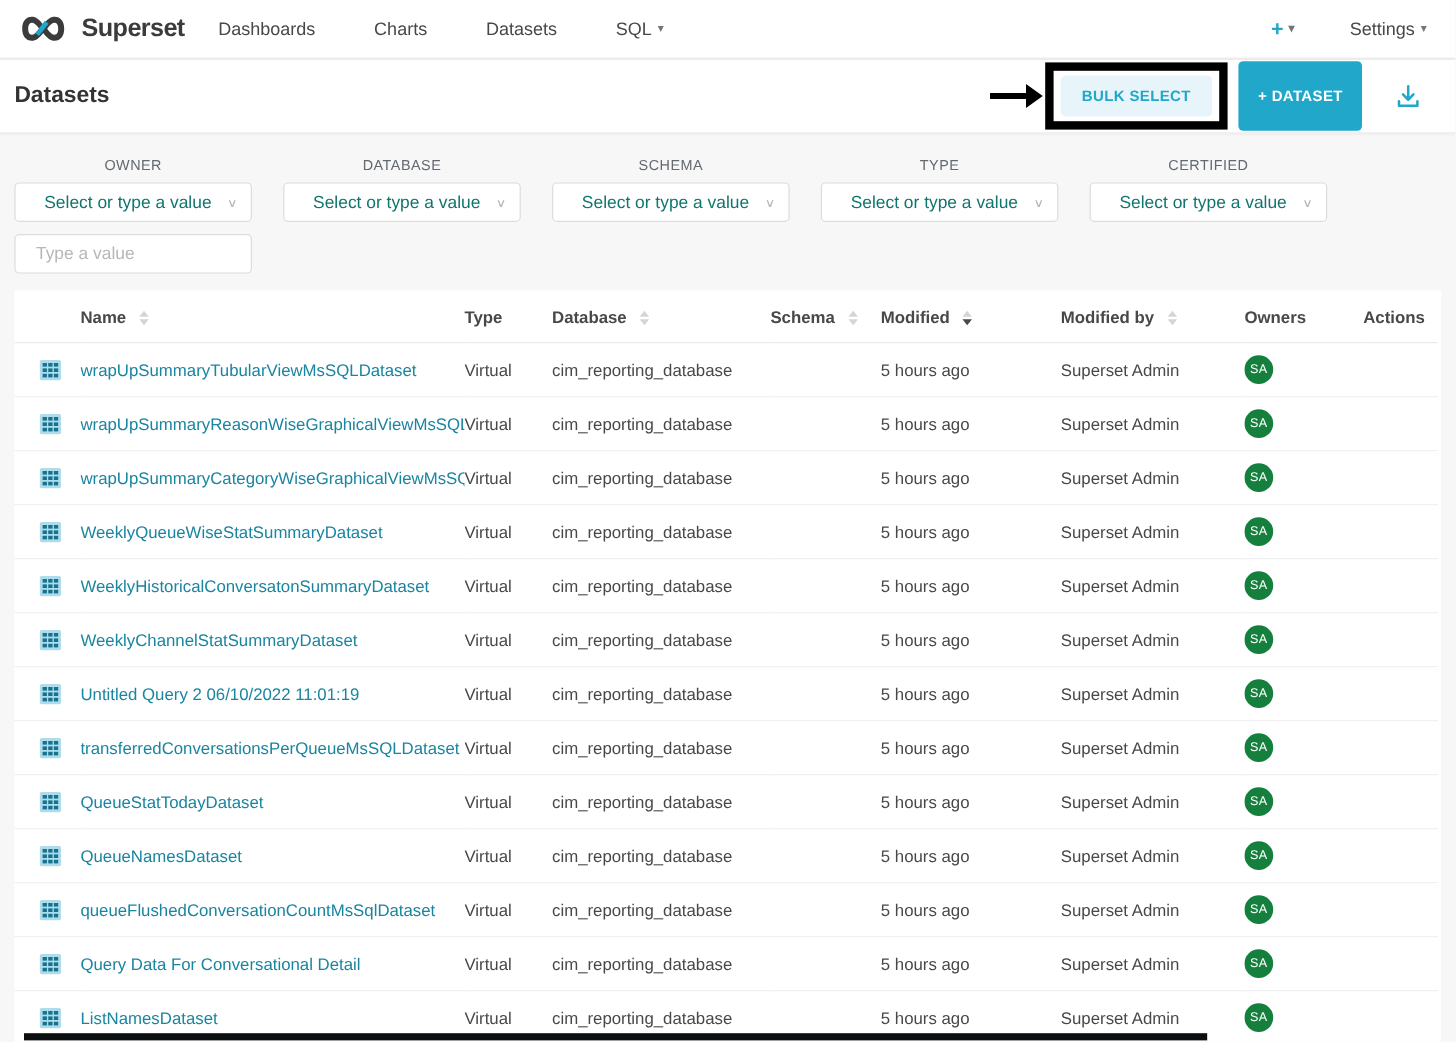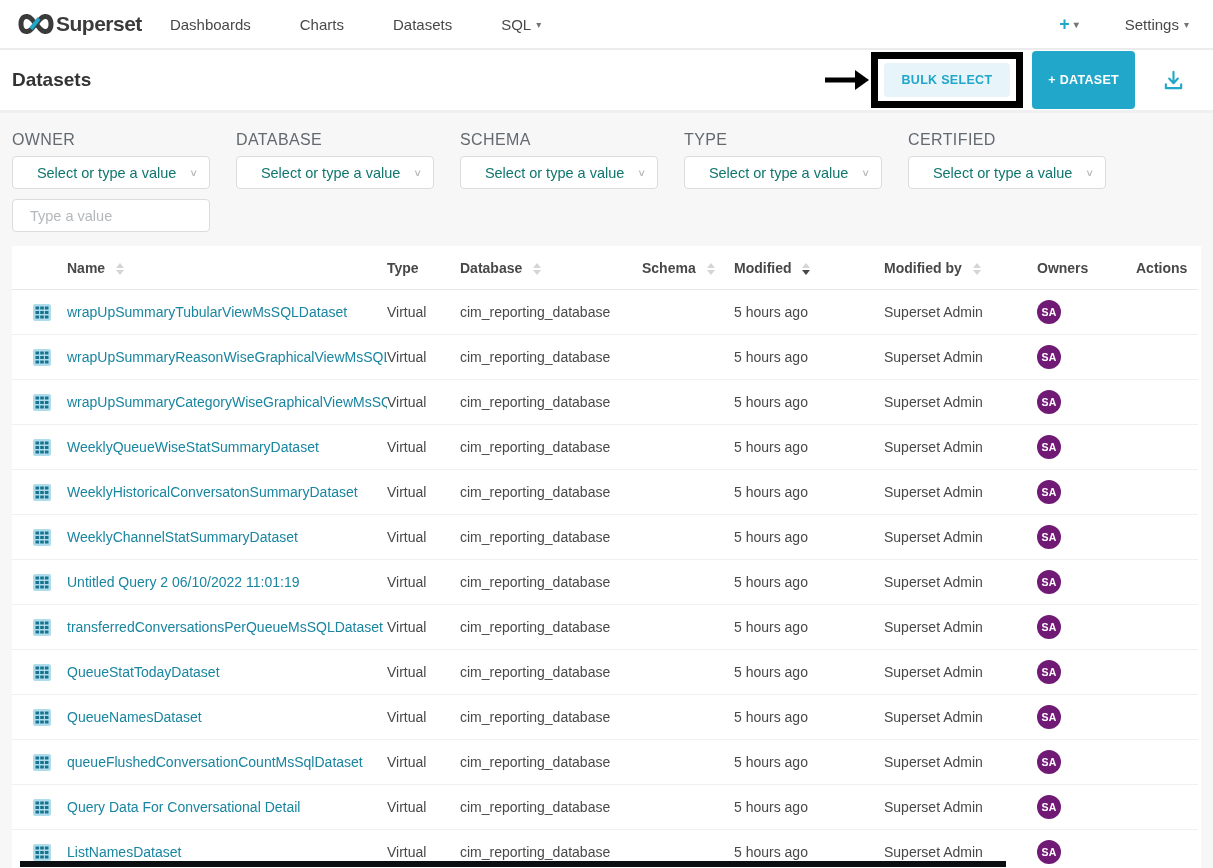--- a/index.html
+++ b/index.html
@@ -2,21 +2,21 @@
 <html><head>
 <meta charset="utf-8">
 <style>
   * { margin:0; padding:0; box-sizing:border-box; }
   html,body { width:1213px; height:868px; overflow:hidden; background:#F7F7F8;
     font-family:"Liberation Sans", sans-serif; color:#484848; }
 
   
   .topnav { height:50px; background:#fff; border-bottom:2px solid #ECECEC;
     display:flex; align-items:center; padding:0 16px; }
-  .brand { display:flex; align-items:center; gap:0; margin-right:28px; }
+  .brand { display:flex; align-items:center; gap:12px; margin-right:28px; }
   .brand-name { font-size:21px; font-weight:bold; color:#3B3B3B; letter-spacing:-0.5px; }
   .nav-items { display:flex; align-items:center; gap:44px; }
   .nav-item { font-size:15px; color:#484848; cursor:pointer; display:flex; align-items:center; gap:5px; }
   .nav-right { margin-left:auto; display:flex; align-items:center; gap:46px; padding-right:8px; }
   .nav-plus { color:#20A7C9; font-weight:bold; font-size:18px; display:flex; align-items:center; gap:4px; cursor:pointer; }
   .caret { font-size:10px; color:#757575; }
   .nav-settings { font-size:15px; display:flex; align-items:center; gap:5px; cursor:pointer; }
 
   
   .page-header { height:63px; background:#fff; display:flex; align-items:center;
@@ -30,21 +30,21 @@
     cursor:pointer; font-family:"Liberation Sans",sans-serif; }
   .btn-dataset { background:#20A7C9; color:#fff; border:none; font-weight:bold;
     font-size:12.5px; letter-spacing:0.3px; padding:22px 16px; border-radius:4px;
     margin-left:9px; cursor:pointer; font-family:"Liberation Sans",sans-serif; }
   .download-btn { margin-left:27px; margin-right:12px; cursor:pointer; display:flex; align-items:center; }
 
   
   .filters { padding:12px 12px 0 12px; }
   .filter-row { display:flex; gap:26px; }
   .filter { width:198px; }
-  .filter-label { font-size:16px; color:#63696F; letter-spacing:0.4px; margin:6px 0 7px 0; }
+  .filter-label { font-size:12px; color:#63696F; letter-spacing:0.4px; margin:6px 0 7px 0;text-align:center; }
   .select-box { height:33px; background:#fff; border:1px solid #DCDCDC; border-radius:4px;
     display:flex; align-items:center; padding:0 11px; cursor:pointer; }
   .ph { color:#0f766e; font-size:14.5px; flex:1; white-space:nowrap; overflow:hidden;text-align:center; }
   .chev { color:#B4B8BC; font-size:12px; transform:scaleY(0.8); }
   .search-row { margin-top:10px; }
   .search-box { width:198px; height:33px; background:#fff; border:1px solid #DCDCDC;
     border-radius:4px; display:flex; align-items:center; padding:0 10px; gap:7px; }
   .search-input { border:none; outline:none; flex:1; font-size:14.5px; color:#404040;
     font-family:"Liberation Sans",sans-serif; background:transparent; }
   .search-input::placeholder { color:#B4B8BC; }
@@ -55,21 +55,21 @@
   thead th { text-align:left; font-size:14px; font-weight:bold; color:#484848;
     padding:14px 0 13px 0; cursor:pointer; white-space:nowrap; }
   thead tr { border-bottom:1px solid #E8E8E8; }
   tbody tr { border-bottom:1px solid #F0F0F0; }
   tbody td { font-size:14px; color:#484848; padding:10px 8px 10px 0; height:43px;
     white-space:nowrap; overflow:hidden; }
   .c-pad { padding-left:21px; }
   a.ds-link { color:#1985A0; text-decoration:none; cursor:pointer; }
   .ds-icon { display:inline-block; vertical-align:middle; }
   .avatar { display:inline-flex; width:24px; height:24px; border-radius:50%;
-    background:#701a75; color:#fff; font-size:10.5px; font-weight:bold;
+    background:#15803d; color:#fff; font-size:10.5px; font-weight:normal;
     align-items:center; justify-content:center; letter-spacing:0.3px; cursor:pointer; }
   .sort { display:inline-flex; flex-direction:column; gap:2px; margin-left:7px; vertical-align:middle; }
   .sort i { display:block; width:0; height:0; border-left:4px solid transparent; border-right:4px solid transparent; }
   .sort .up { border-bottom:5px solid #D5D5D5; }
   .sort .dn { border-top:5px solid #D5D5D5; }
   th[data-sort="desc"] .sort .dn { border-top-color:#484848; }
 
   
   .annotation-line { position:absolute; left:20px; top:861px; width:986px; height:6px; background:#0B0F12; }
 </style>

